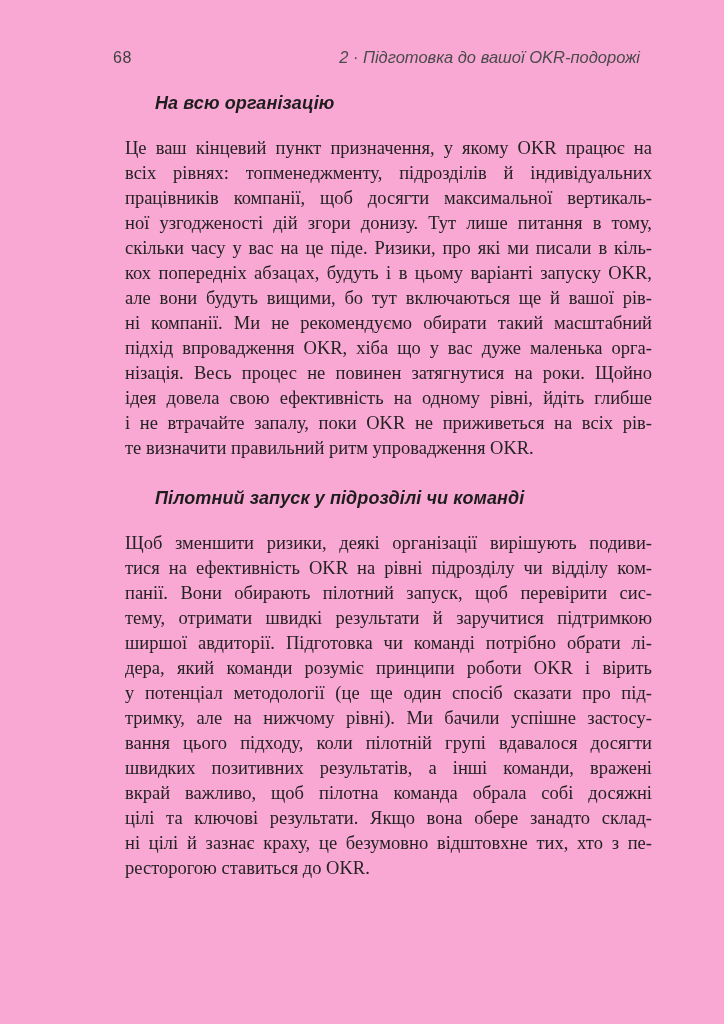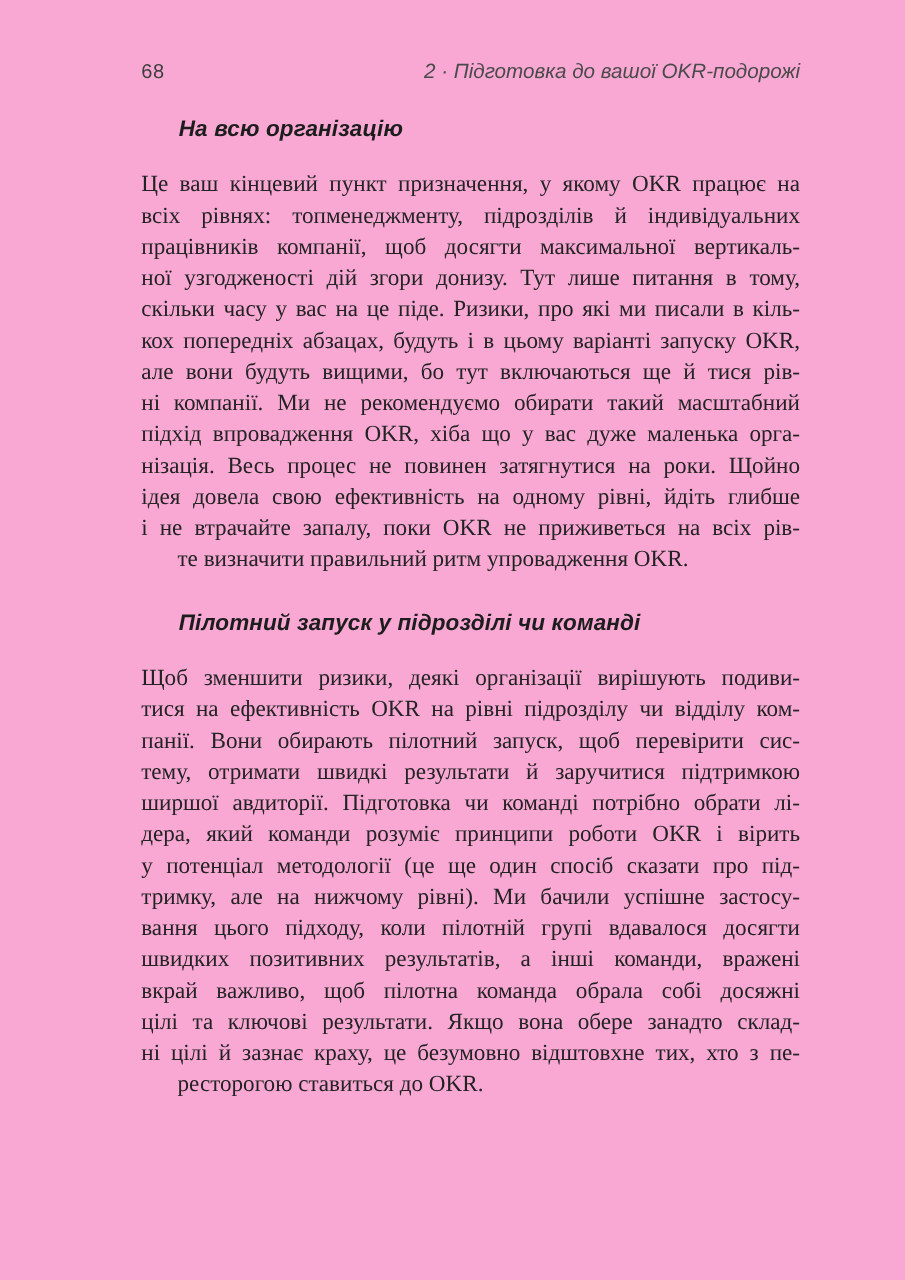--- a/index.html
+++ b/index.html
@@ -28,21 +28,21 @@
     font: 16px "Liberation Sans", sans-serif;
     color: #3f3f3f;
     letter-spacing: 0.5px;
   }
   .chapter {
     font: italic 16.5px "Liberation Sans", sans-serif;
     color: #4a4a4a;
   }
   .content {
     position: absolute;
-    left: 113px;
+    left: 125px;
     top: 0;
     width: 527px;
     color: #222222;
   }
   h2.subheading {
     margin: 0 0 0 30px;
     font: italic 700 18px "Liberation Sans", sans-serif;
     color: #1d1d1d;
     letter-spacing: 0.1px;
   }
@@ -52,21 +52,20 @@
     margin-top: 22px;
     font: 18.5px/25px "Liberation Serif", serif;
     color: #232323;
   }
   .para .line {
     text-align: justify;
     text-align-last: justify;
   }
   .para .line.last {
     text-align-last: left;
-    margin-left: 29px;
   }
 </style>
 </head>
 <body>
 
 <div class="page">
 
   <header class="running-head">
     <span class="pagenum">68</span>
     <span class="chapter">2 · Підготовка до вашої OKR-подорожі</span>
@@ -76,21 +75,21 @@
 
     <section id="section-1">
       <h2 class="subheading">На всю організацію</h2>
       <div class="para">
           <div class="line">Це ваш кінцевий пункт призначення, у якому OKR працює на</div>
           <div class="line">всіх рівнях: топменеджменту, підрозділів й індивідуальних</div>
           <div class="line">працівників компанії, щоб досягти максимальної вертикаль-</div>
           <div class="line">ної узгодженості дій згори донизу. Тут лише питання в тому,</div>
           <div class="line">скільки часу у вас на це піде. Ризики, про які ми писали в кіль-</div>
           <div class="line">кох попередніх абзацах, будуть і в цьому варіанті запуску OKR,</div>
-          <div class="line">але вони будуть вищими, бо тут включаються ще й тися рів-</div>
+          <div class="line">але вони будуть вищими, бо тут включаються ще й вашої рів-</div>
           <div class="line">ні компанії. Ми не рекомендуємо обирати такий масштабний</div>
           <div class="line">підхід впровадження OKR, хіба що у вас дуже маленька орга-</div>
           <div class="line">нізація. Весь процес не повинен затягнутися на роки. Щойно</div>
           <div class="line">ідея довела свою ефективність на одному рівні, йдіть глибше</div>
           <div class="line">і не втрачайте запалу, поки OKR не приживеться на всіх рів-</div>
           <div class="line last">те визначити правильний ритм упровадження OKR.</div>
         </div>
     </section>
 
     <section id="section-2">

